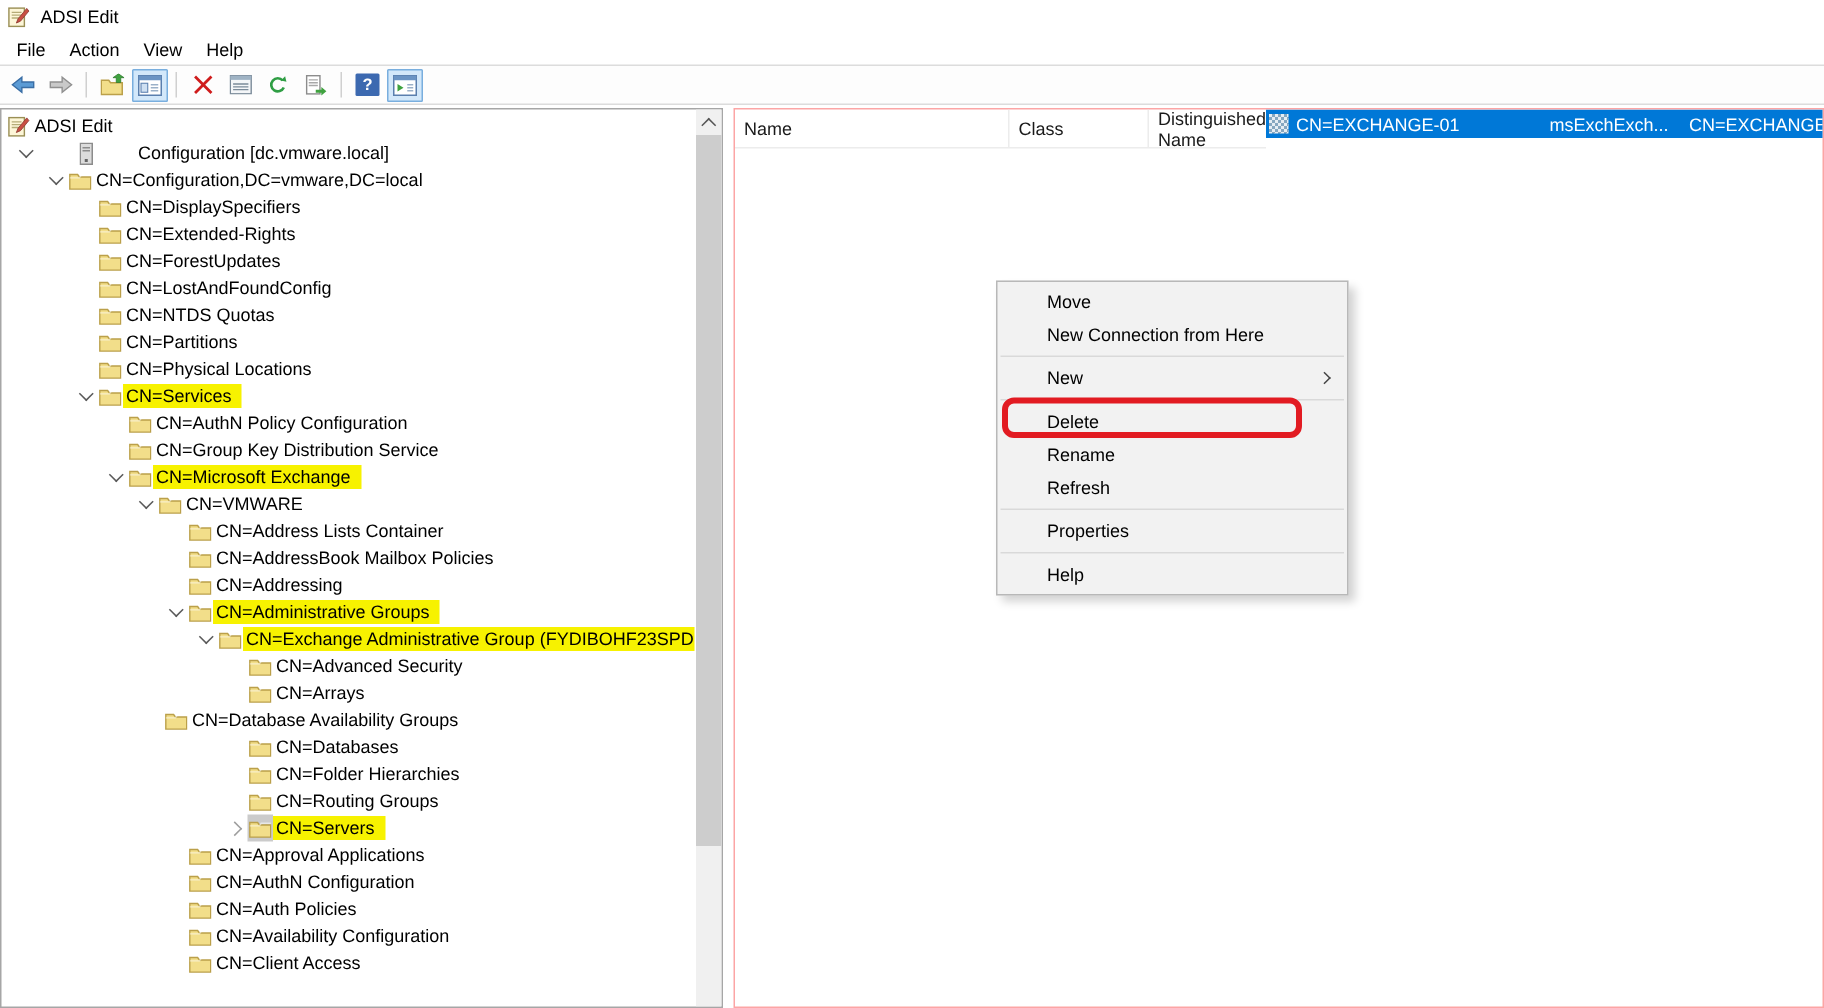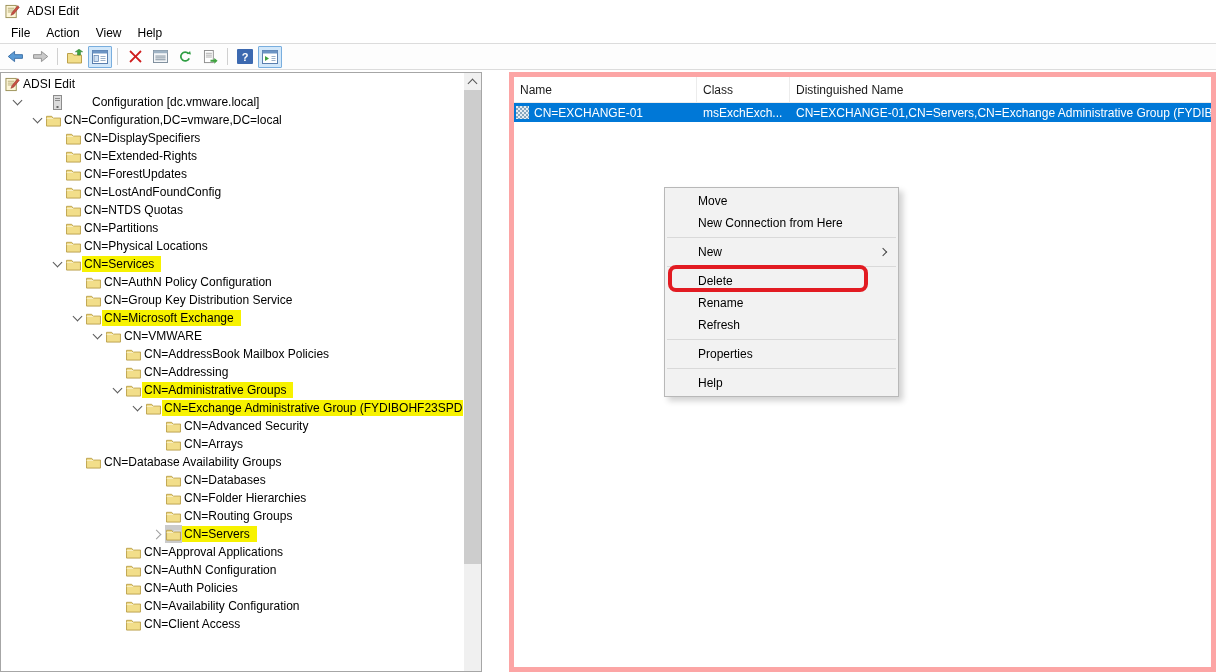--- a/index.html
+++ b/index.html
@@ -31,21 +31,21 @@
   .ticon{width:17px;flex:0 0 17px;display:flex;align-items:center;justify-content:center;height:18px;}
   .ticon.sel{background:#cbcbcb;}
   .tlabel{padding:1px 3px 1px 2px;}
   .tlabel.hl{background:#f7f200;padding-right:7px;}
   
   .vscroll{position:absolute;top:0;right:0;bottom:0;width:17px;background:#f0f0f0;}
   .sb-up{height:17px;display:flex;align-items:center;justify-content:center;background:#f0f0f0;}
   .cv-up{width:6px;height:6px;border-right:1.4px solid #555;border-bottom:1.4px solid #555;transform:rotate(-135deg);margin-top:3px;}
   .sb-thumb{position:absolute;top:17px;left:0;width:17px;height:474px;background:#cdcdcd;}
   
-  .list-pane{flex:1;border:5px solid #fca5a5;box-sizing:border-box;background:#fff;display:flex;flex-direction:column;overflow:hidden;margin-left:20px;}
+  .list-pane{flex:1;border:1px solid #fca5a5;box-sizing:border-box;background:#fff;display:flex;overflow:hidden;}
   .list-header{display:flex;height:25px;border-bottom:1px solid #ececec;align-items:stretch;flex:0 0 25px;}
   .hcol{padding-left:6px;display:flex;align-items:center;border-right:1px solid #ececec;box-sizing:border-box;color:#1a1a1a;}
   .hcol:last-child{border-right:none;flex:1;}
   .lrow{display:flex;height:19px;align-items:center;white-space:nowrap;}
   .lrow.selected{background:#0078d7;color:#fff;}
   .lcell{overflow:hidden;box-sizing:border-box;display:flex;align-items:center;}
   .exch{display:inline-block;width:13px;height:13px;margin:0 5px 0 2px;
     background-image:
       linear-gradient(45deg,#86a7c0 25%,transparent 25%,transparent 75%,#86a7c0 75%),
       linear-gradient(45deg,#86a7c0 25%,#e6edf3 25%,#e6edf3 75%,#86a7c0 75%);
@@ -376,20 +376,32 @@
         <div class="trow" style="padding-left: 108px;">
           <span class="chev"></span>
           <span class="ticon">
             <span class="icon">
               <svg width="15" height="13" viewBox="0 0 16 14">
                 <path d="M.5 2.5h5.6l1.3 1.8h8.1V13H.5z" fill="#F2DE8A" stroke="#BBA04A"></path>
                 <path d="M.5 4.9h6.9l1.3-1.8h6.8" fill="none" stroke="#fff" opacity=".55"></path>
               </svg>
             </span>
           </span>
+          <span class="tlabel">CN=Address Lists Container</span>
+        </div>
+        <div class="trow" style="padding-left: 108px;">
+          <span class="chev"></span>
+          <span class="ticon">
+            <span class="icon">
+              <svg width="15" height="13" viewBox="0 0 16 14">
+                <path d="M.5 2.5h5.6l1.3 1.8h8.1V13H.5z" fill="#F2DE8A" stroke="#BBA04A"></path>
+                <path d="M.5 4.9h6.9l1.3-1.8h6.8" fill="none" stroke="#fff" opacity=".55"></path>
+              </svg>
+            </span>
+          </span>
           <span class="tlabel">CN=AddressBook Mailbox Policies</span>
         </div>
         <div class="trow" style="padding-left: 108px;">
           <span class="chev"></span>
           <span class="ticon">
             <span class="icon">
               <svg width="15" height="13" viewBox="0 0 16 14">
                 <path d="M.5 2.5h5.6l1.3 1.8h8.1V13H.5z" fill="#F2DE8A" stroke="#BBA04A"></path>
                 <path d="M.5 4.9h6.9l1.3-1.8h6.8" fill="none" stroke="#fff" opacity=".55"></path>
               </svg>
@@ -442,21 +454,21 @@
           <span class="ticon">
             <span class="icon">
               <svg width="15" height="13" viewBox="0 0 16 14">
                 <path d="M.5 2.5h5.6l1.3 1.8h8.1V13H.5z" fill="#F2DE8A" stroke="#BBA04A"></path>
                 <path d="M.5 4.9h6.9l1.3-1.8h6.8" fill="none" stroke="#fff" opacity=".55"></path>
               </svg>
             </span>
           </span>
           <span class="tlabel">CN=Arrays</span>
         </div>
-        <div class="trow" style="padding-left: 68px; text-align: center;">
+        <div class="trow" style="padding-left: 92px; text-align: center;">
           <span class="chev"></span>
           <span class="ticon">
             <span class="icon">
               <svg width="15" height="13" viewBox="0 0 16 14">
                 <path d="M.5 2.5h5.6l1.3 1.8h8.1V13H.5z" fill="#F2DE8A" stroke="#BBA04A"></path>
                 <path d="M.5 4.9h6.9l1.3-1.8h6.8" fill="none" stroke="#fff" opacity=".55"></path>
               </svg>
             </span>
           </span>
           <span class="tlabel">CN=Database Availability Groups</span>

